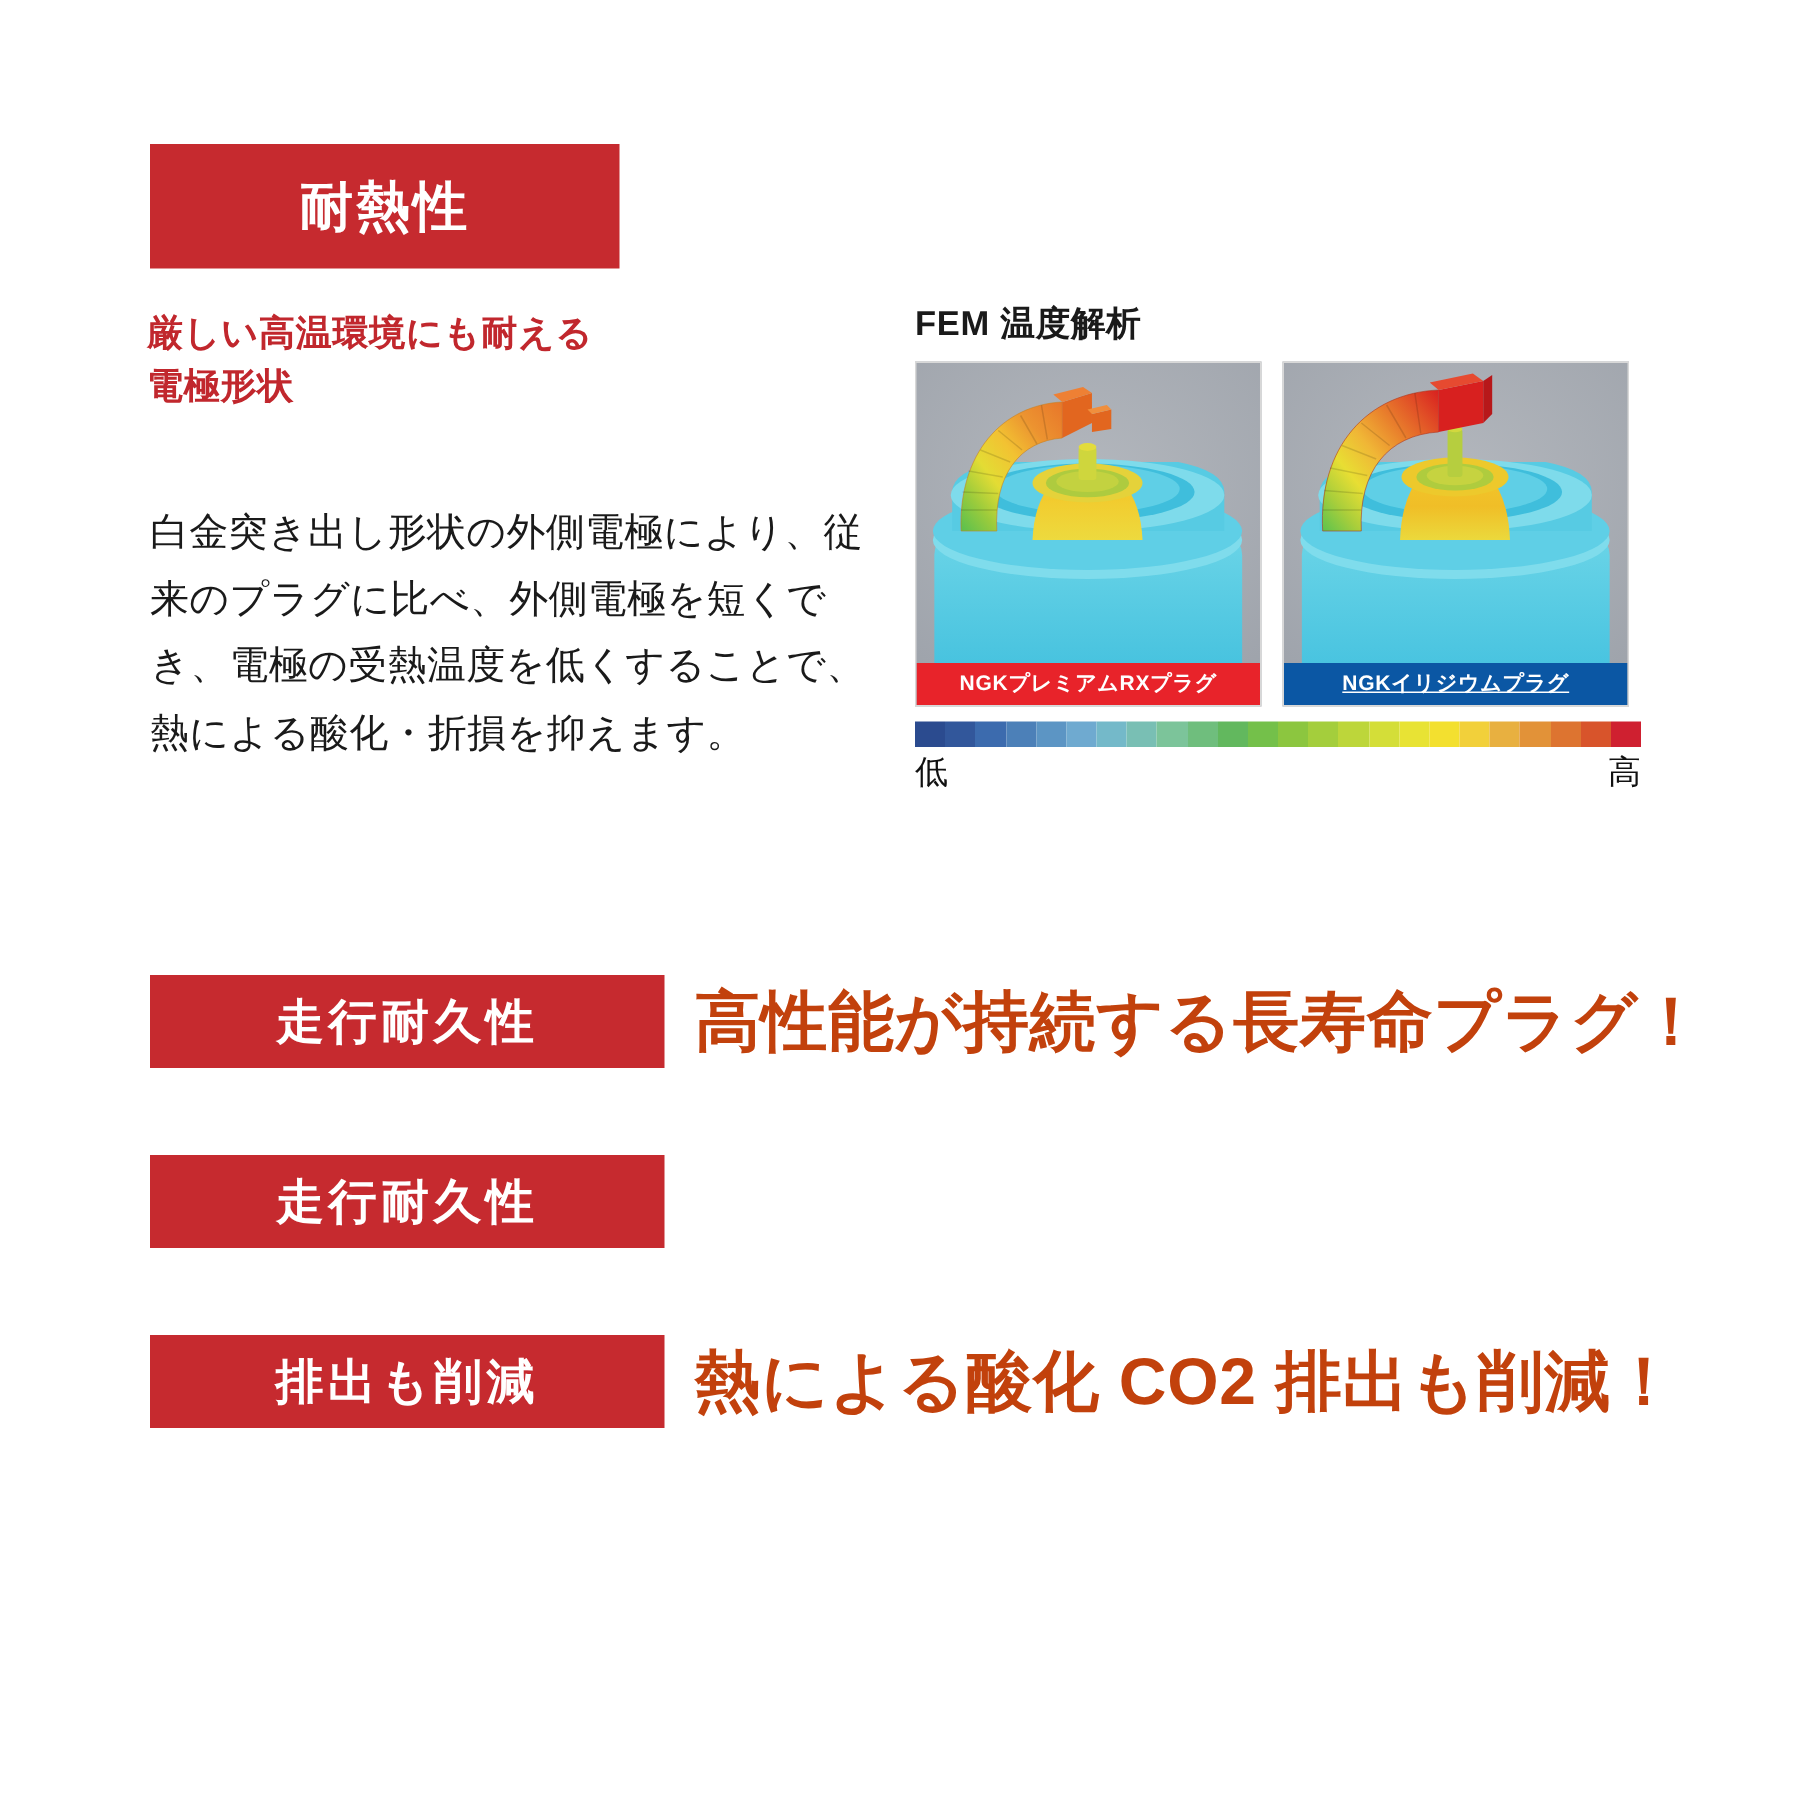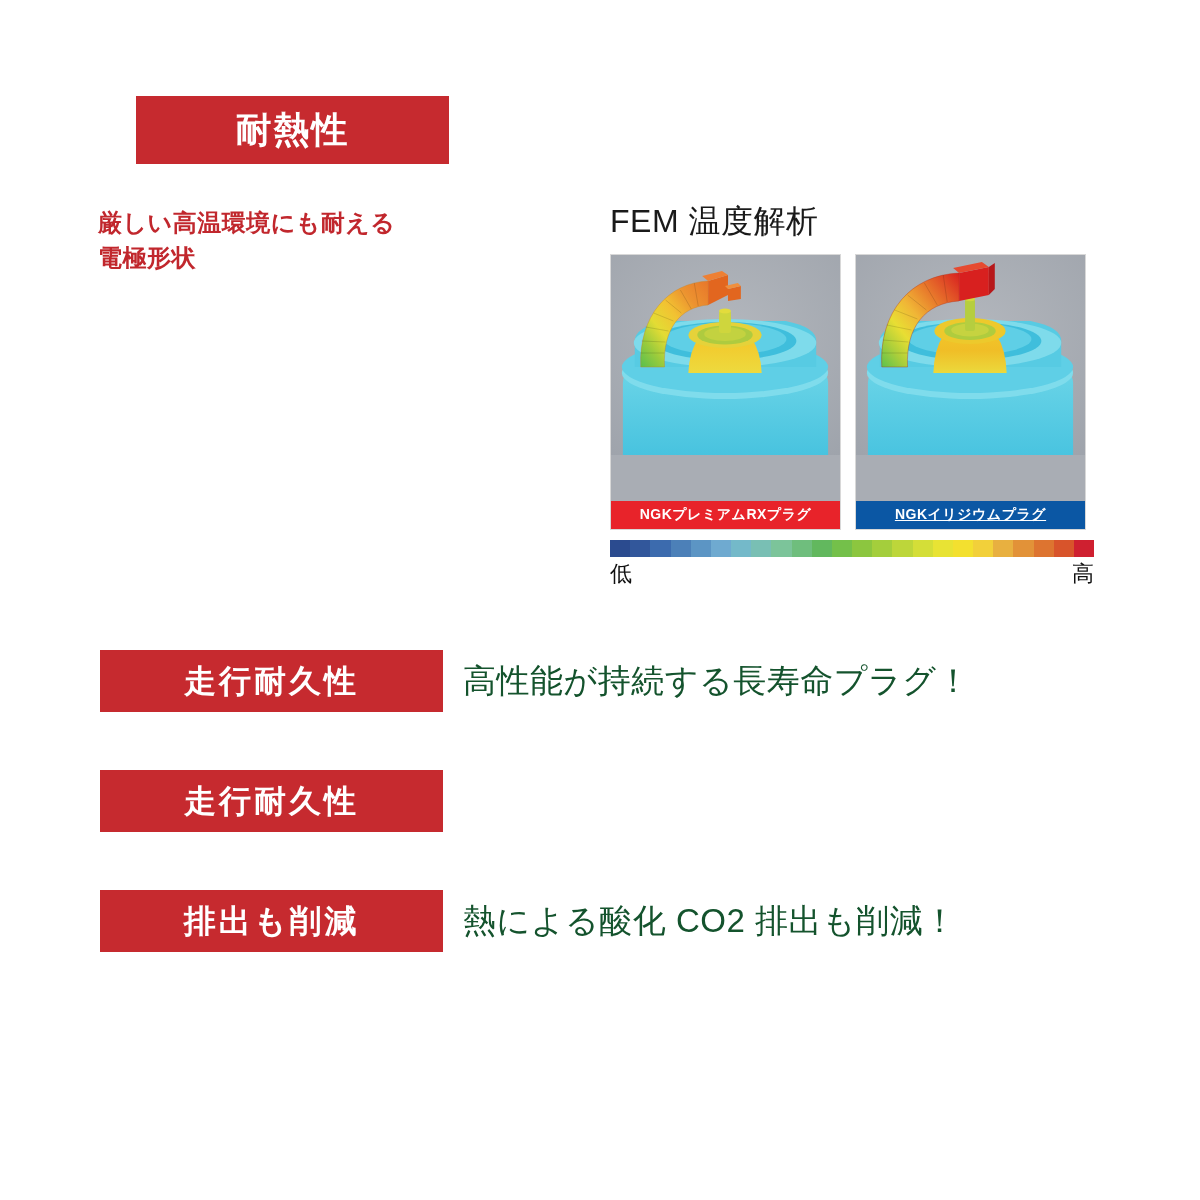--- a/index.html
+++ b/index.html
@@ -9,23 +9,23 @@
     background: #ffffff;
     font-family: "Liberation Sans", "DejaVu Sans", sans-serif;
     overflow: hidden;
   }
   .page { position: relative; width: 1200px; height: 1200px; background: #fff; }
 
   
   .badge-hero {
     position: absolute;
     left: 100px; top: 96px;
-    width: 313px; height: 68px;
+    width: 313px; height: 83px;
     background: #C62A2F;
-    display: flex; align-items: center; justify-content: center; margin-left: 36px;
+    display: flex; align-items: center; justify-content: center;
   }
   .badge-hero .badge-text {
     color: #ffffff;
     font-size: 36px;
     font-weight: 700;
     letter-spacing: 2px;
     line-height: 1;
   }
 
   .headline {
@@ -46,38 +46,37 @@
     color: #1a1a1a;
     font-size: 26px;
     font-weight: 500;
     line-height: 1.72;
     letter-spacing: 0.2px;
   }
 
   
   .fem-block { position: absolute; left: 610px; top: 200px; width: 482px; }
   .fem-title {
-    font-size: 32px; color: #1a1a1a; font-weight: 400;
+    font-size: 23px; color: #1a1a1a; font-weight: 700;
     margin-bottom: 10px; letter-spacing: 0.5px;
   }
   .fem-panels { display: flex; gap: 14px; }
   .fem-panel {
     width: 231px;
     border: 1px solid #d8d8d8;
     background: #a9adb4;
     position: relative;
     overflow: hidden;
   }
   .fem-canvas { display: block; width: 100%; height: 200px; }
   .fem-caption {
     height: 28px;
     display: flex; align-items: center; justify-content: center;
     color: #fff; font-size: 14px; font-weight: 700; letter-spacing: 0.5px;
     white-space: nowrap;
-    margin-top: 46px;
   }
   .cap-rx { background: #E8232A; }
   .cap-ir { background: #0B57A4; text-decoration: underline; }
 
   .scale-wrap { margin-top: 10px; width: 484px; }
   .scale-bar { display: flex; height: 17px; width: 100%; }
   .scale-bar span { flex: 1 1 0; height: 100%; }
   .scale-labels {
     display: flex; justify-content: space-between;
     margin-top: 2px;
@@ -90,41 +89,42 @@
     width: 343px; height: 62px;
     background: #C62A2F;
     display: flex; align-items: center; justify-content: center;
     flex: none;
   }
   .feature-row .f-badge-text {
     color: #fff; font-size: 32px; font-weight: 700; letter-spacing: 3px; line-height: 1;
   }
   .feature-row .f-text {
     margin-left: 20px;
-    color: #14532d;
-    font-size: 33px;
-    font-weight: 400;
+    color: #c2410c;
+    font-size: 44px;
+    font-weight: 700;
     letter-spacing: 0.5px;
     white-space: nowrap;
   }
   #feature-row-0 { top: 650px; }
   #feature-row-1 { top: 770px; }
   #feature-row-2 { top: 890px; }
 </style>
 </head>
 <body>
 
 <div class="page">
 
   <div class="badge-hero">
     <span class="badge-text">耐熱性</span>
   </div>
 
   <div class="headline" id="headline">厳しい高温環境にも耐える<br>電極形状</div>
 
+  <div class="body-copy">白金突き出し形状の外側電極により、従来のプラグに比べ、外側電極を短くでき、電極の受熱温度を低くすることで、熱による酸化・折損を抑えます。</div>
 
   <div class="fem-block">
     <div class="fem-title">FEM 温度解析</div>
 
     <div class="fem-panels">
 
       <div class="fem-panel">
         <svg class="fem-canvas" viewBox="0 0 231 200" preserveAspectRatio="none">
           <defs>
             <linearGradient id="rxArm" x1="0" y1="1" x2="1" y2="0">

